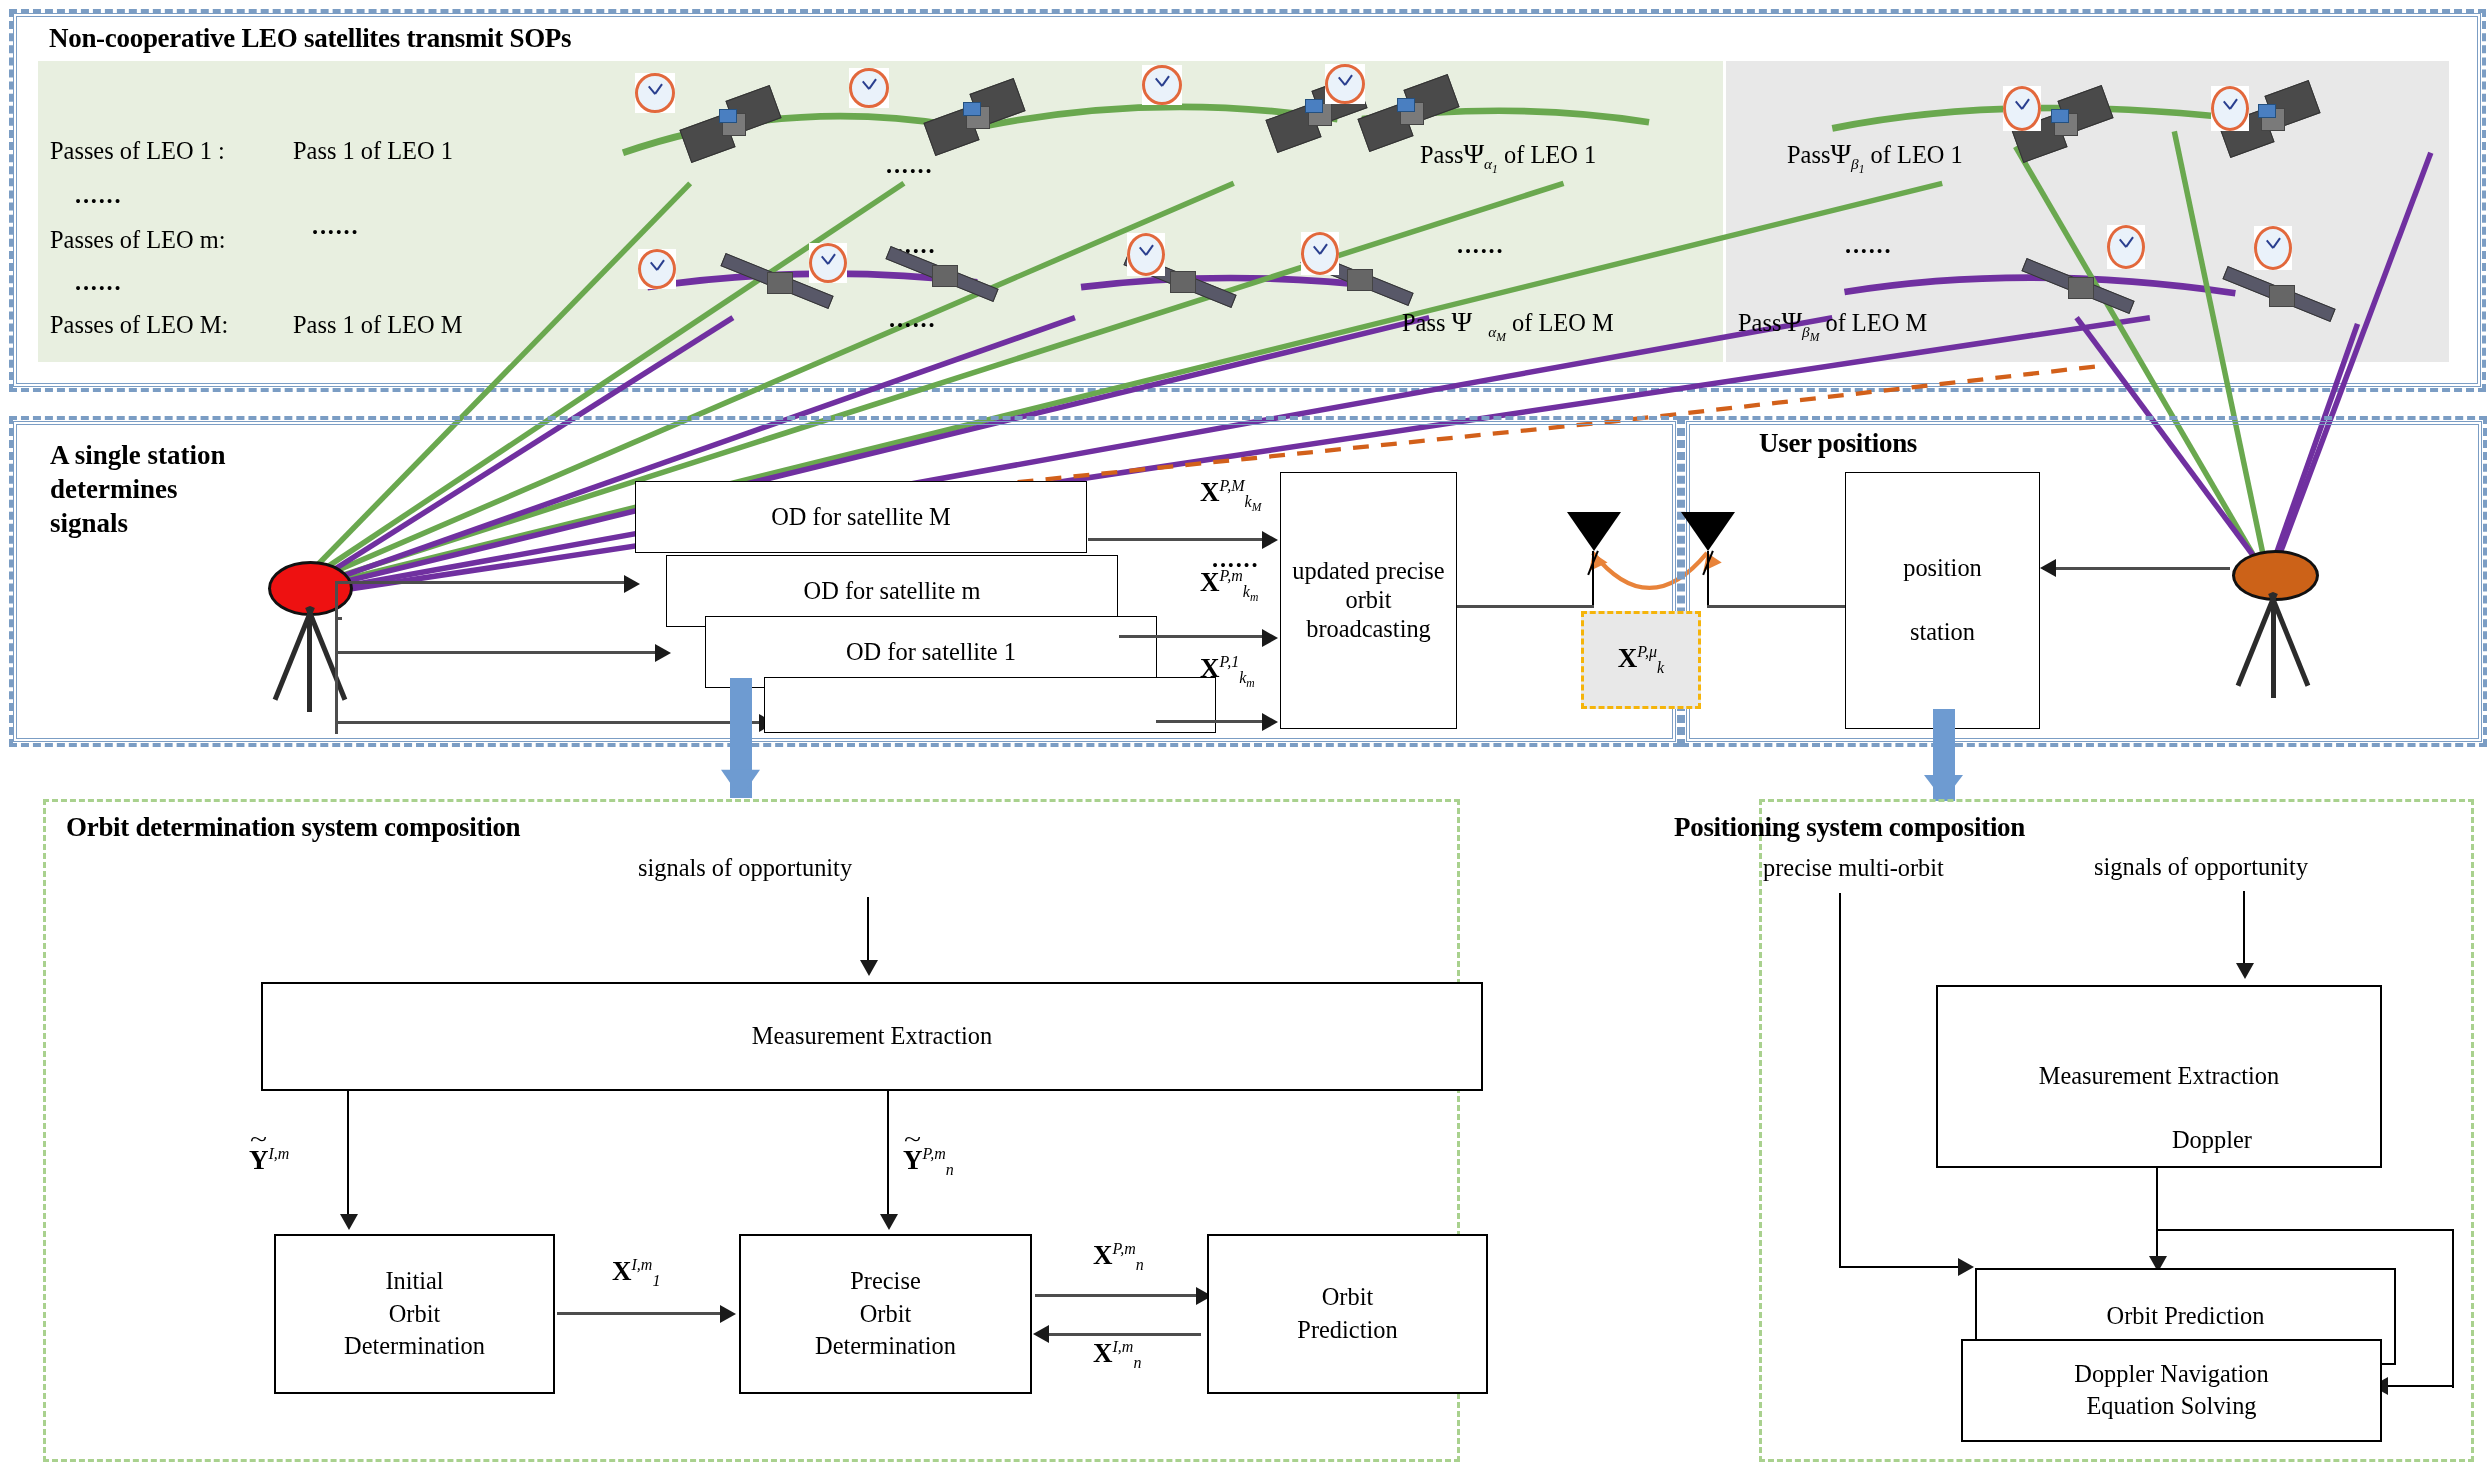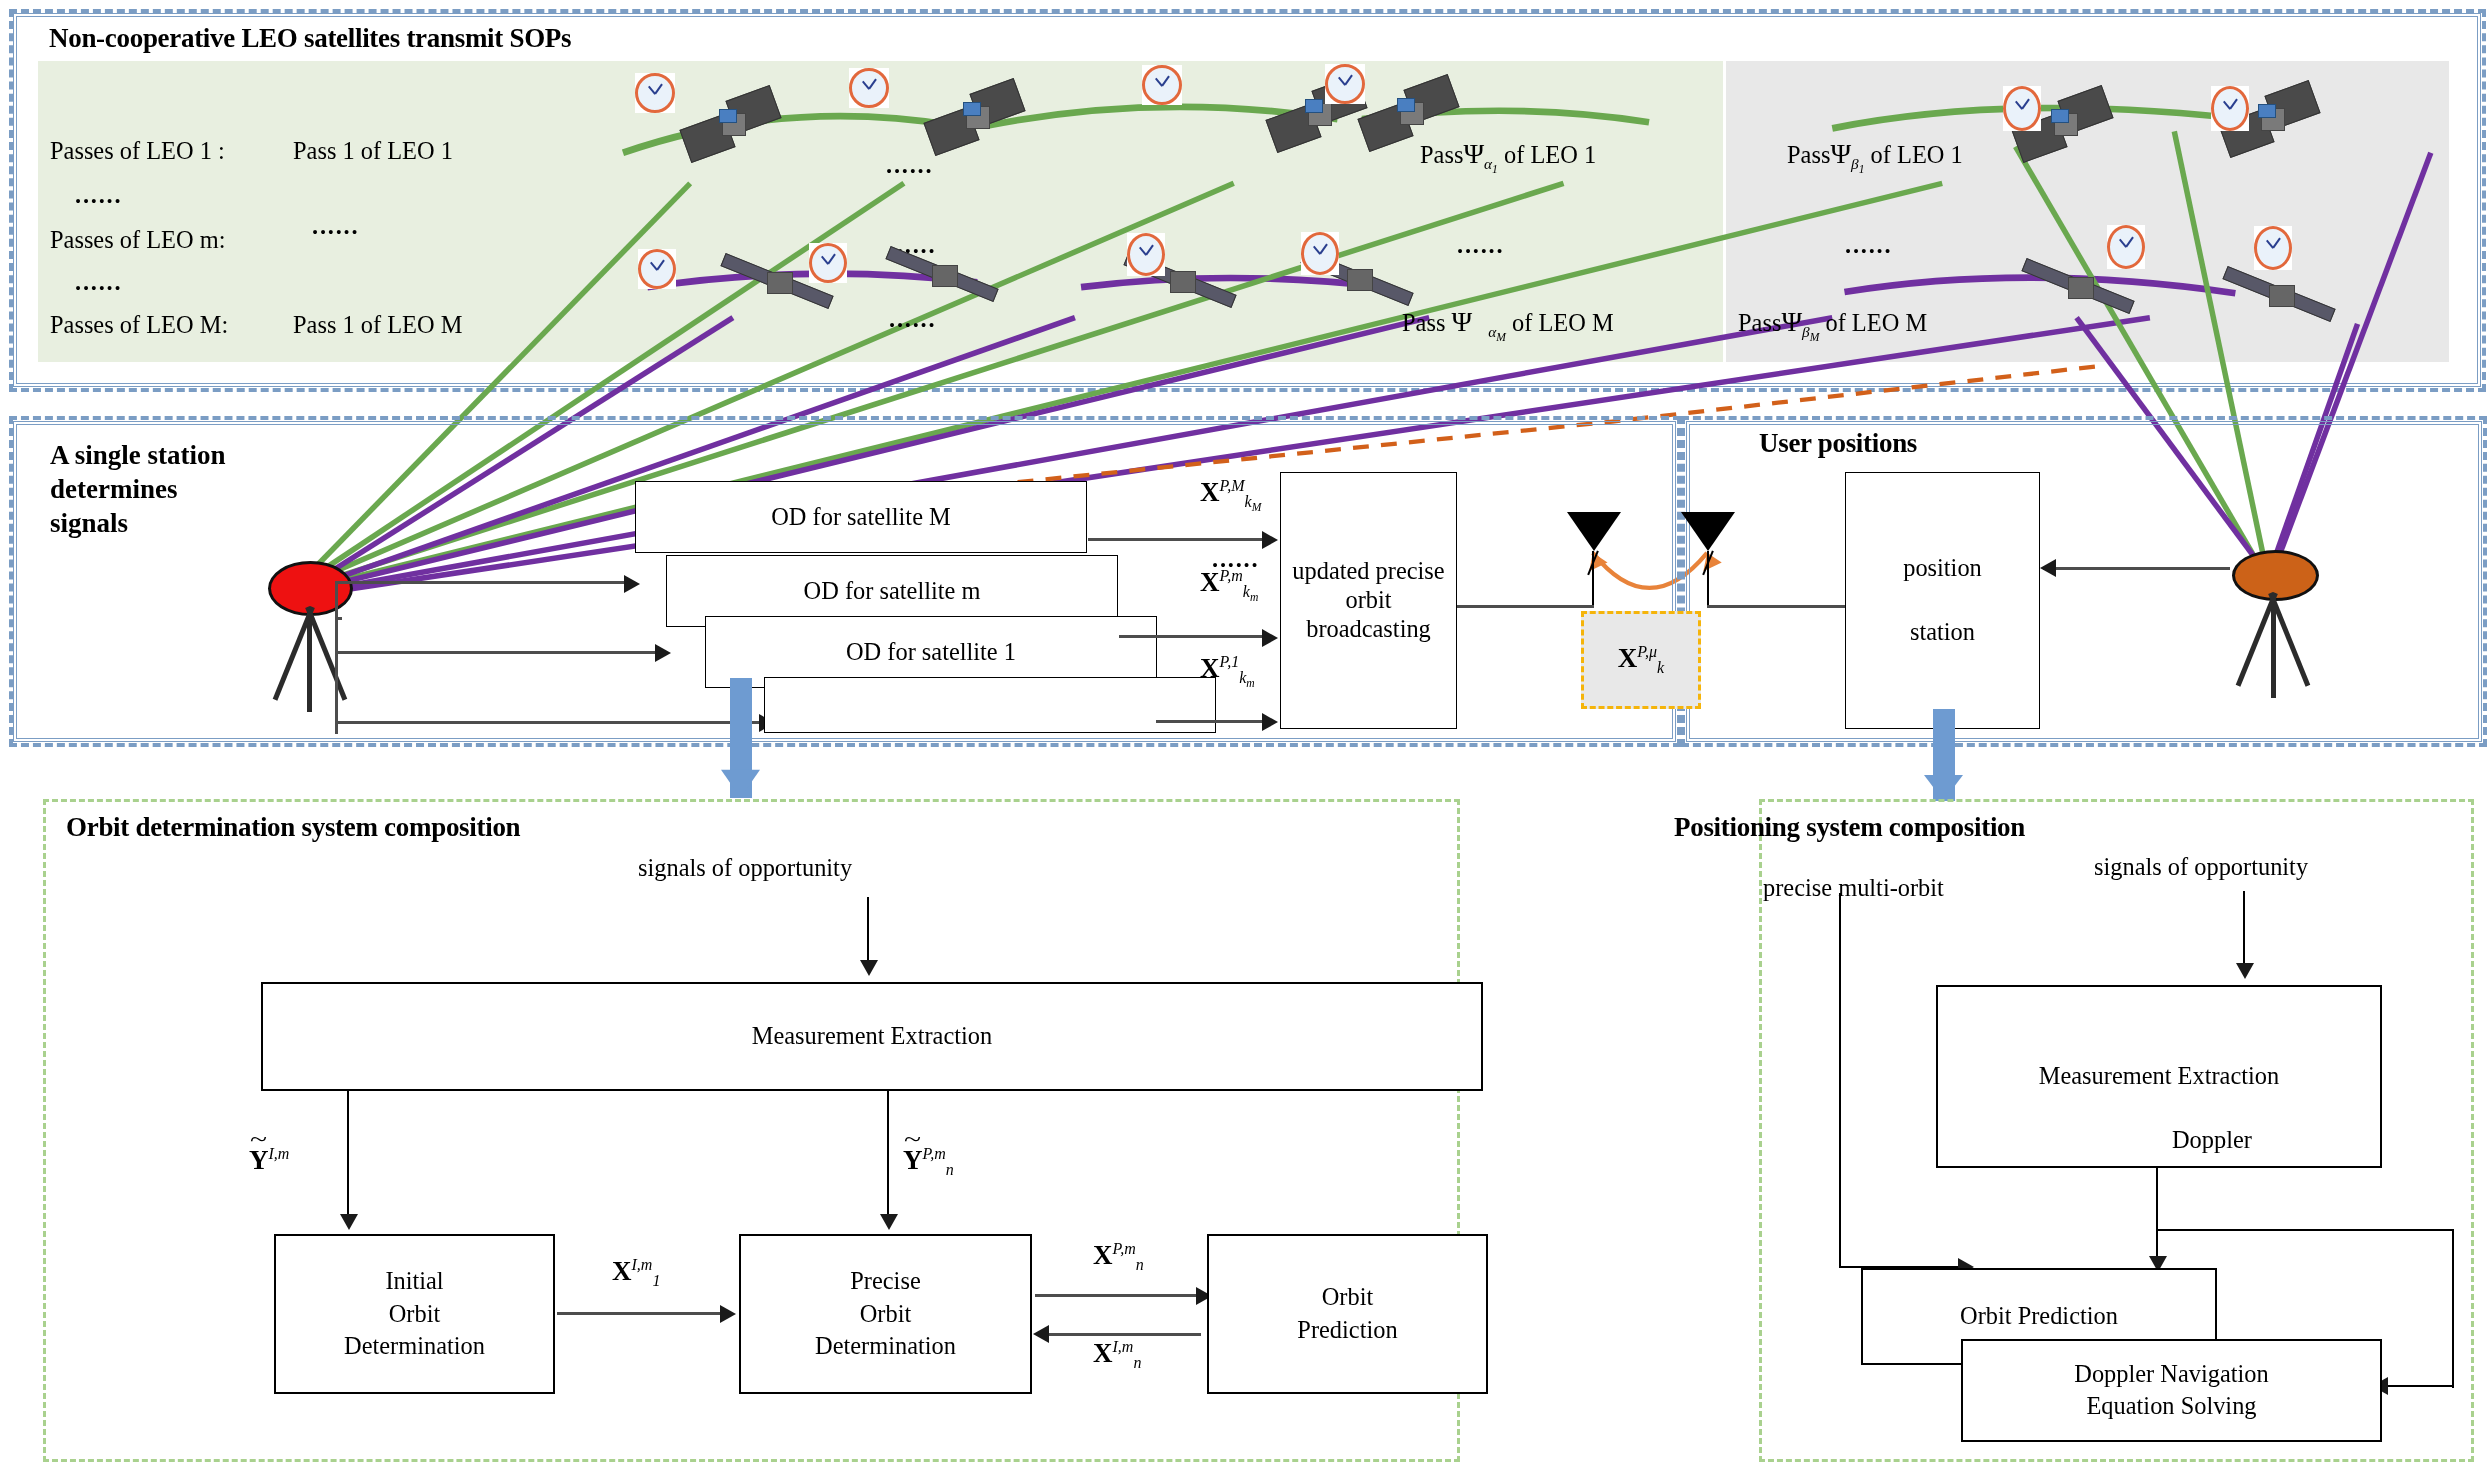--- a/index.html
+++ b/index.html
@@ -460,42 +460,42 @@
 
 <div class="box b4" style="left:1207px;top:1234px;width:281px;height:160px;flex-direction:column;gap:3.7px;">
   <span>Orbit</span>
   <span>Prediction</span>
 </div>
 
 <div class="panel-green" style="left:1759px;top:799px;width:709px;height:657px;"></div>
 
 <div class="ptitle abs" style="left:1674px;top:812px;">Positioning system composition</div>
 
-<div class="lbl" style="left:1763px;top:876px;text-align:right;">precise multi-orbit</div>
+<div class="lbl" style="left:1763px;top:856px;text-align:right;">precise multi-orbit</div>
 <div class="lbl" style="left:2094px;top:855px;">signals of opportunity</div>
 
 <div class="vline-k" style="left:1839px;top:893px;height:374px;"></div>
 <div class="hline-k" style="left:1839px;top:1266px;width:122px;"></div>
 <div class="arr-r" style="left:1958px;top:1258px;"></div>
 
 <div class="vline-k" style="left:2243px;top:891px;height:77px;"></div>
 <div class="arr-d" style="left:2236px;top:963px;"></div>
 
 <div class="box b4" style="left:1936px;top:985px;width:446px;height:183px;">Measurement Extraction</div>
 
 <div class="vline-k" style="left:2156px;top:1168px;height:92px;"></div>
 <div class="arr-d" style="left:2149px;top:1256px;"></div>
 <div class="lbl" style="left:2172px;top:1128px;">Doppler</div>
 
 <div class="hline-k" style="left:2156px;top:1229px;width:298px;"></div>
 <div class="vline-k" style="left:2452px;top:1229px;height:159px;"></div>
 <div class="hline-k" style="left:2376px;top:1385px;width:78px;"></div>
 <div class="arr-l" style="left:2372px;top:1377px;"></div>
 
-<div class="box b4" style="left:1861px;top:1268px;width:356px;height:97px;">Orbit Prediction</div>
+<div class="box b4" style="left:1975px;top:1268px;width:421px;height:97px;">Orbit Prediction</div>
 
 <div class="vline-k" style="left:2156px;top:1365px;height:37px;"></div>
 <div class="arr-d" style="left:2149px;top:1398px;"></div>
 
 <div class="box b4" style="left:1961px;top:1339px;width:421px;height:103px;flex-direction:column;gap:3.7px;">
   <span>Doppler Navigation</span>
   <span>Equation Solving</span>
 </div>
 
 

